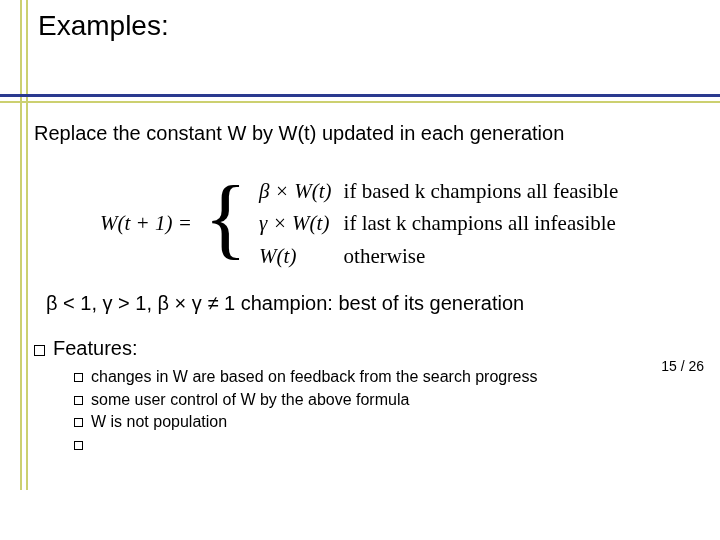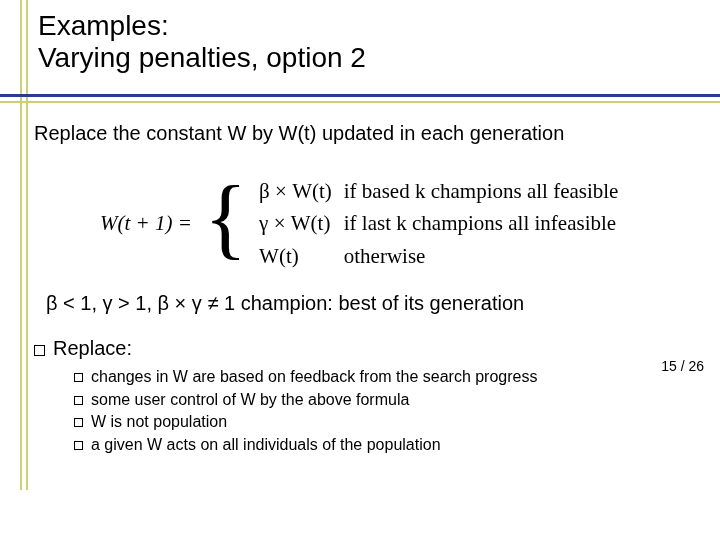--- a/index.html
+++ b/index.html
@@ -89,20 +89,21 @@
   }
   .brace {
     font-size: 90px;
     line-height: 70px;
     padding: 0 2px 0 0;
     font-style: normal;
     position: relative;
     top: -6px;
   }
   .case-expr {
+    font-style: italic;
     white-space: nowrap;
     margin-top: 45px;
   }
   .case-cond {
     font-style: normal;
     white-space: nowrap;
     padding-left: 6px;
   }
   .greek-line {
     margin: 10px 0 18px 12px;
@@ -149,21 +150,20 @@
 </head>
 <body>
 
 <div class="slide">
 
   <div class="vrule-outer"></div>
   <div class="vrule-inner"></div>
 
   <div class="title">
     <span>Examples:</span><br>
-    <span>Varying penalties, option 2</span>
   </div>
 
   <div class="hrule-blue"></div>
   <div class="hrule-olive"></div>
 
   <div class="body">
 
     <div class="intro">Replace the constant W by W(t) updated in each generation</div>
 
     <div class="formula">
@@ -183,35 +183,35 @@
           <td class="case-expr">W(t)</td>
           <td class="case-cond">otherwise</td>
         </tr>
       </tbody>
         </table>
     </div>
 
     <div class="greek-line">β &lt; 1,  γ &gt; 1,  β × γ ≠ 1   champion: best of its generation</div>
 
     <div class="features-head">
-      <span class="sq"></span><span>Replace:</span>
+      <span class="sq"></span><span>Features:</span>
     </div>
 
     <div class="features-list">
       <div class="item">
         <span class="sq-small"></span><span>changes in W are based on feedback from the search progress</span>
       </div>
       <div class="item">
         <span class="sq-small"></span><span>some user control of W by the above formula</span>
       </div>
       <div class="item">
         <span class="sq-small"></span><span>W is not population</span>
       </div>
       <div class="item">
-        <span class="sq-small"></span><span>a given W acts on all individuals of the population</span>
+        <span class="sq-small"></span>
       </div>
     </div>
 
   </div>
 
   <div class="pagenum">
     <span>15</span><span> / </span><span>26</span>
   </div>
 
 </div>

